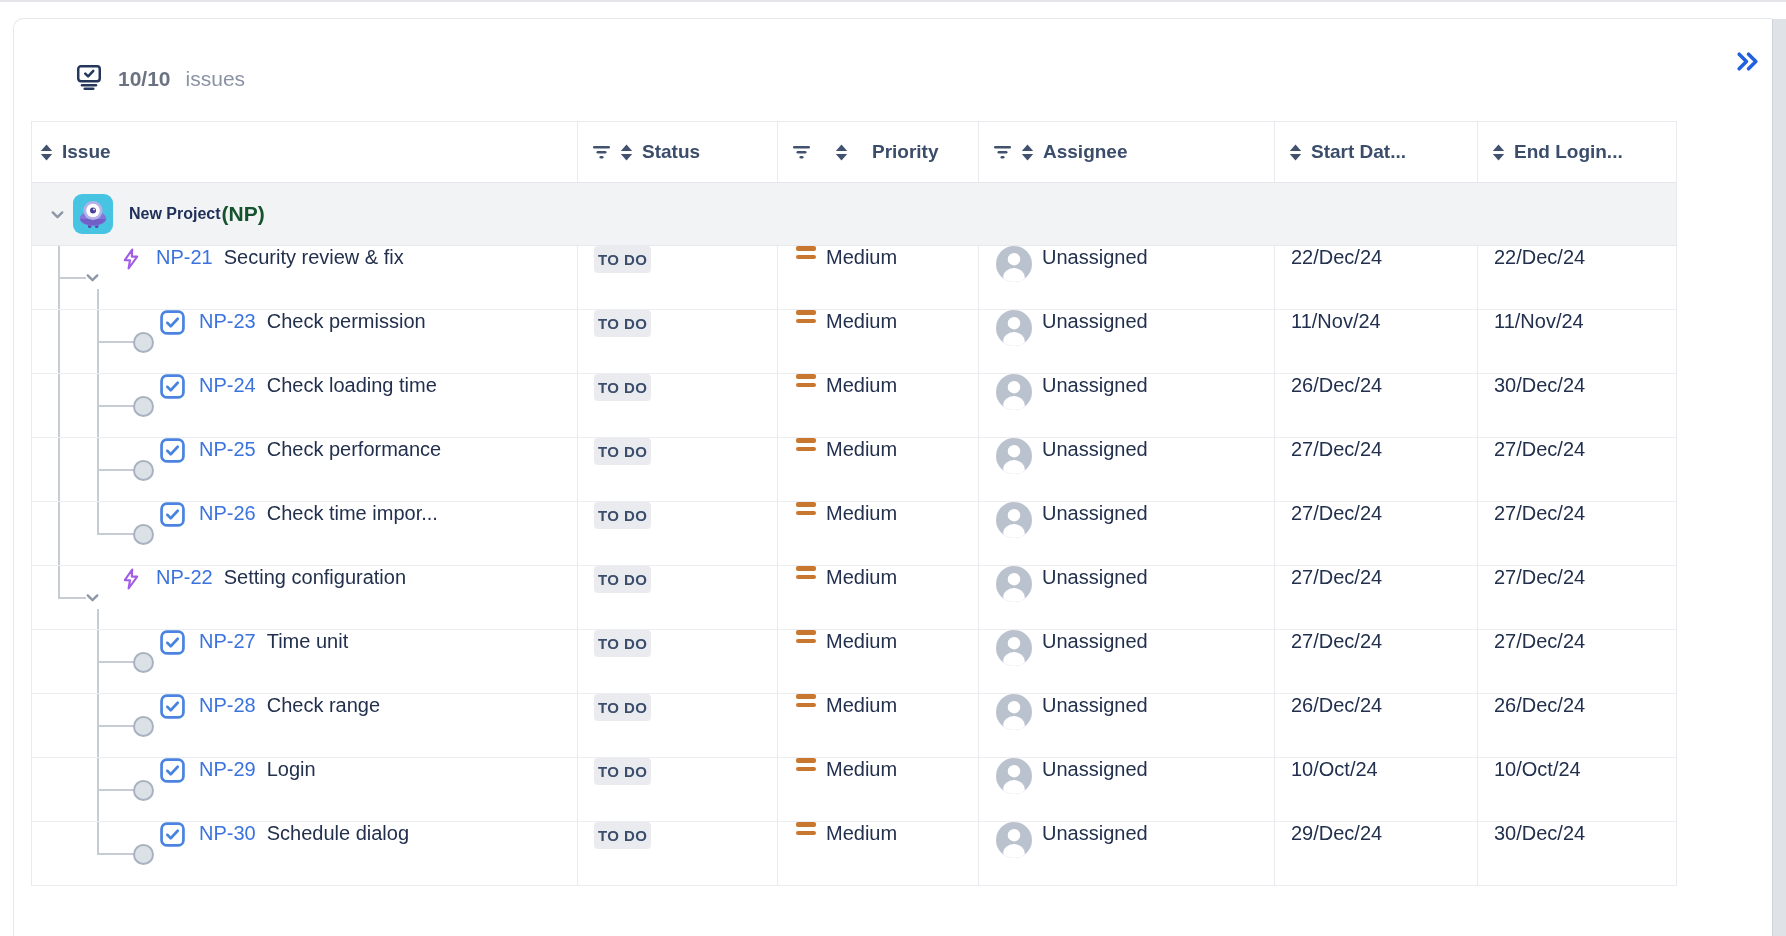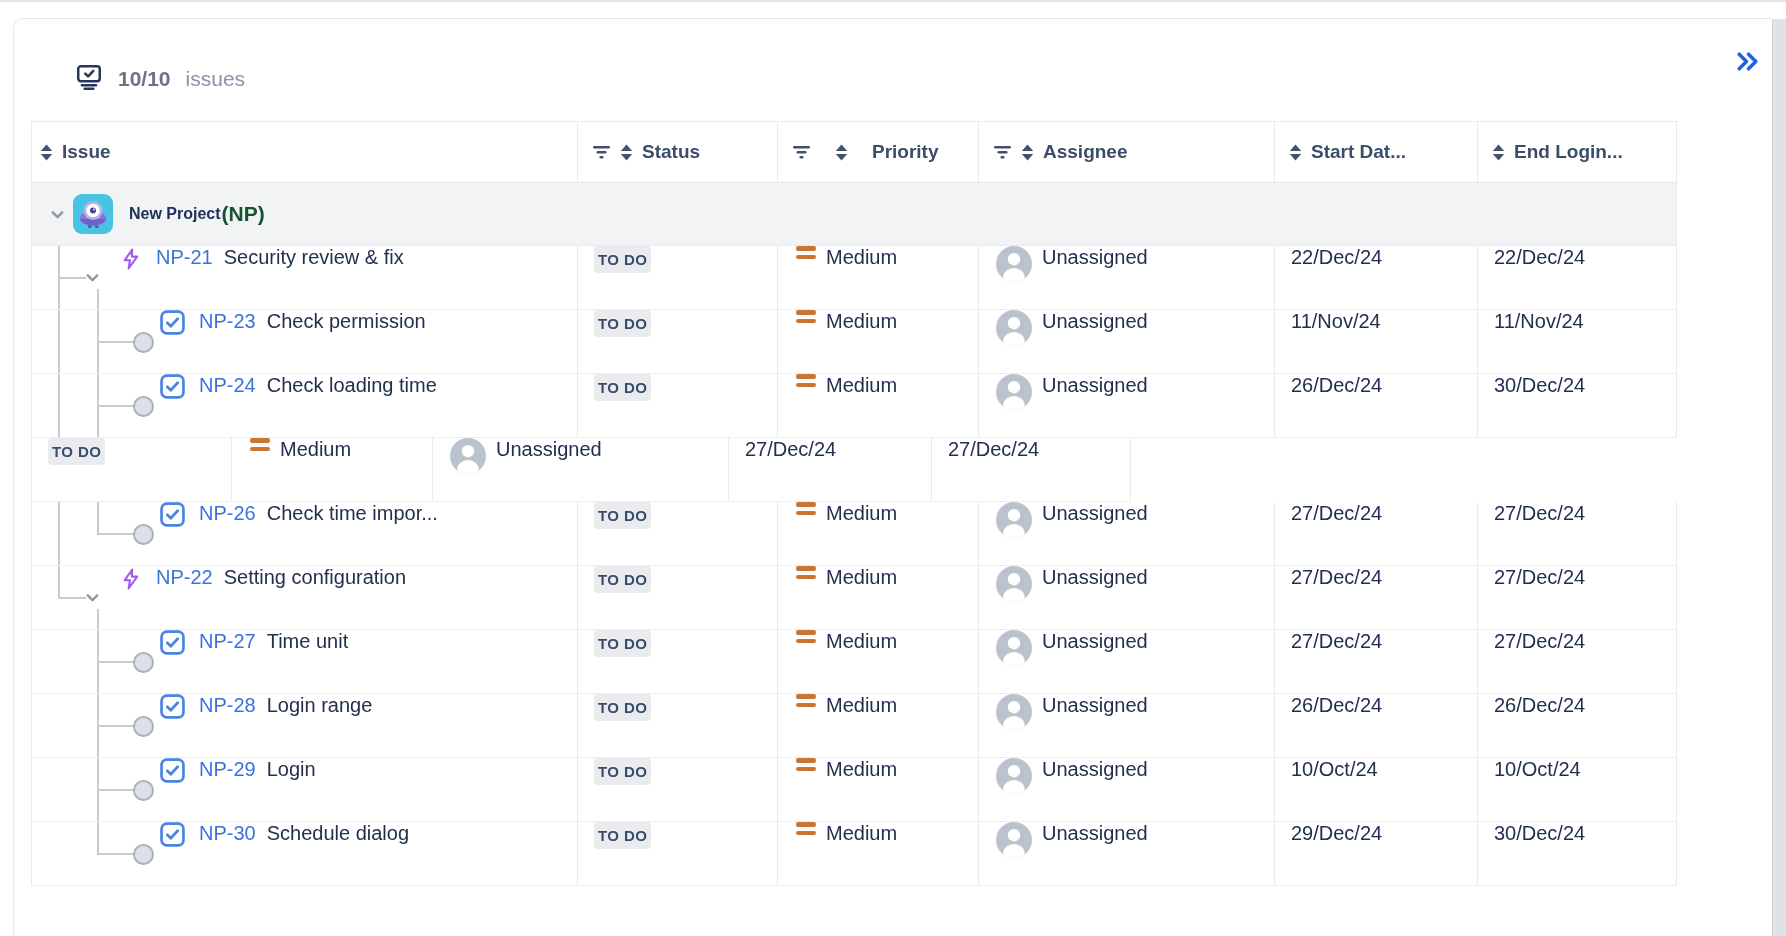--- a/index.html
+++ b/index.html
@@ -379,69 +379,86 @@
       <span class="atext">Unassigned</span>
     </div>
     <div class="cell cell-date col-start">
       <span class="dstart">26/Dec/24</span>
     </div>
     <div class="cell cell-date col-end">
       <span class="dend">30/Dec/24</span>
     </div>
   </div>
           <div class="row lv2">
-    <div class="cell cell-status col-status">
-      <span class="badge">TO DO</span>
-    </div>
-    <div class="cell cell-priority col-priority">
-      <span class="prio-icon">
-                <i></i>
-                <i></i>
-              </span>
-      <span class="ptext">Medium</span>
-    </div>
-    <div class="cell cell-assignee col-assignee">
-      <span class="avatar icn">
-        <svg width="36" height="36" viewBox="0 0 36 36">
-          <defs>
-                    <clipPath id="avclip">
-                      <circle cx="18" cy="18" r="18"></circle>
-                    </clipPath>
-                  </defs>
-          <circle cx="18" cy="18" r="18" fill="#bac2ce"></circle>
-          <g clip-path="url(#avclip)">
-            <circle cx="18" cy="13.2" r="6.2" fill="#ffffff"></circle>
-            <ellipse cx="18" cy="31.5" rx="10.8" ry="9.5" fill="#ffffff"></ellipse>
-          </g>
-        </svg>
-      </span>
-      <span class="atext">Unassigned</span>
-    </div>
-    <div class="cell cell-date col-start">
-      <span class="dstart">27/Dec/24</span>
-    </div>
-    <div class="cell cell-date col-end">
-      <span class="dend">27/Dec/24</span>
-    </div>
-  </div>
-          <div class="row lv2">
     <div class="cell cell-issue col-issue">
       <span class="tl l1 full"></span>
-      <span class="tl l2 tophalf"></span>
+      <span class="tl l2 full"></span>
 
       <span class="tl hz hzc"></span>
 
       <span class="circ"></span>
 
       <span class="cbx icn">
         <svg width="25" height="25" viewBox="0 0 24 24">
           <rect x="1.5" y="1.5" width="21" height="21" rx="5" fill="#ffffff" stroke="#4a83e0" stroke-width="2.6"></rect>
           <path d="M7 12.3 L10.3 15.6 L17 8.4" fill="none" stroke="#4a83e0" stroke-width="2.6" stroke-linecap="round" stroke-linejoin="round"></path>
         </svg>
       </span>
+      <a class="ikey">NP-25</a>
+      <span class="ititle">Check performance</span>
+    </div>
+    <div class="cell cell-status col-status">
+      <span class="badge">TO DO</span>
+    </div>
+    <div class="cell cell-priority col-priority">
+      <span class="prio-icon">
+                <i></i>
+                <i></i>
+              </span>
+      <span class="ptext">Medium</span>
+    </div>
+    <div class="cell cell-assignee col-assignee">
+      <span class="avatar icn">
+        <svg width="36" height="36" viewBox="0 0 36 36">
+          <defs>
+                    <clipPath id="avclip">
+                      <circle cx="18" cy="18" r="18"></circle>
+                    </clipPath>
+                  </defs>
+          <circle cx="18" cy="18" r="18" fill="#bac2ce"></circle>
+          <g clip-path="url(#avclip)">
+            <circle cx="18" cy="13.2" r="6.2" fill="#ffffff"></circle>
+            <ellipse cx="18" cy="31.5" rx="10.8" ry="9.5" fill="#ffffff"></ellipse>
+          </g>
+        </svg>
+      </span>
+      <span class="atext">Unassigned</span>
+    </div>
+    <div class="cell cell-date col-start">
+      <span class="dstart">27/Dec/24</span>
+    </div>
+    <div class="cell cell-date col-end">
+      <span class="dend">27/Dec/24</span>
+    </div>
+  </div>
+          <div class="row lv2">
+    <div class="cell cell-issue col-issue">
+      <span class="tl l1 full"></span>
+      <span class="tl l2 tophalf"></span>
+
+      <span class="tl hz hzc"></span>
+
+      <span class="circ"></span>
+
+      <span class="cbx icn">
+        <svg width="25" height="25" viewBox="0 0 24 24">
+          <rect x="1.5" y="1.5" width="21" height="21" rx="5" fill="#ffffff" stroke="#4a83e0" stroke-width="2.6"></rect>
+          <path d="M7 12.3 L10.3 15.6 L17 8.4" fill="none" stroke="#4a83e0" stroke-width="2.6" stroke-linecap="round" stroke-linejoin="round"></path>
+        </svg>
+      </span>
       <a class="ikey">NP-26</a>
       <span class="ititle">Check time impor...</span>
     </div>
     <div class="cell cell-status col-status">
       <span class="badge">TO DO</span>
     </div>
     <div class="cell cell-priority col-priority">
       <span class="prio-icon">
                 <i></i>
                 <i></i>
@@ -588,21 +605,21 @@
 
       <span class="circ"></span>
 
       <span class="cbx icn">
         <svg width="25" height="25" viewBox="0 0 24 24">
           <rect x="1.5" y="1.5" width="21" height="21" rx="5" fill="#ffffff" stroke="#4a83e0" stroke-width="2.6"></rect>
           <path d="M7 12.3 L10.3 15.6 L17 8.4" fill="none" stroke="#4a83e0" stroke-width="2.6" stroke-linecap="round" stroke-linejoin="round"></path>
         </svg>
       </span>
       <a class="ikey">NP-28</a>
-      <span class="ititle">Login range</span>
+      <span class="ititle">Check range</span>
     </div>
     <div class="cell cell-status col-status">
       <span class="badge">TO DO</span>
     </div>
     <div class="cell cell-priority col-priority">
       <span class="prio-icon">
                 <i></i>
                 <i></i>
               </span>
       <span class="ptext">Medium</span>

